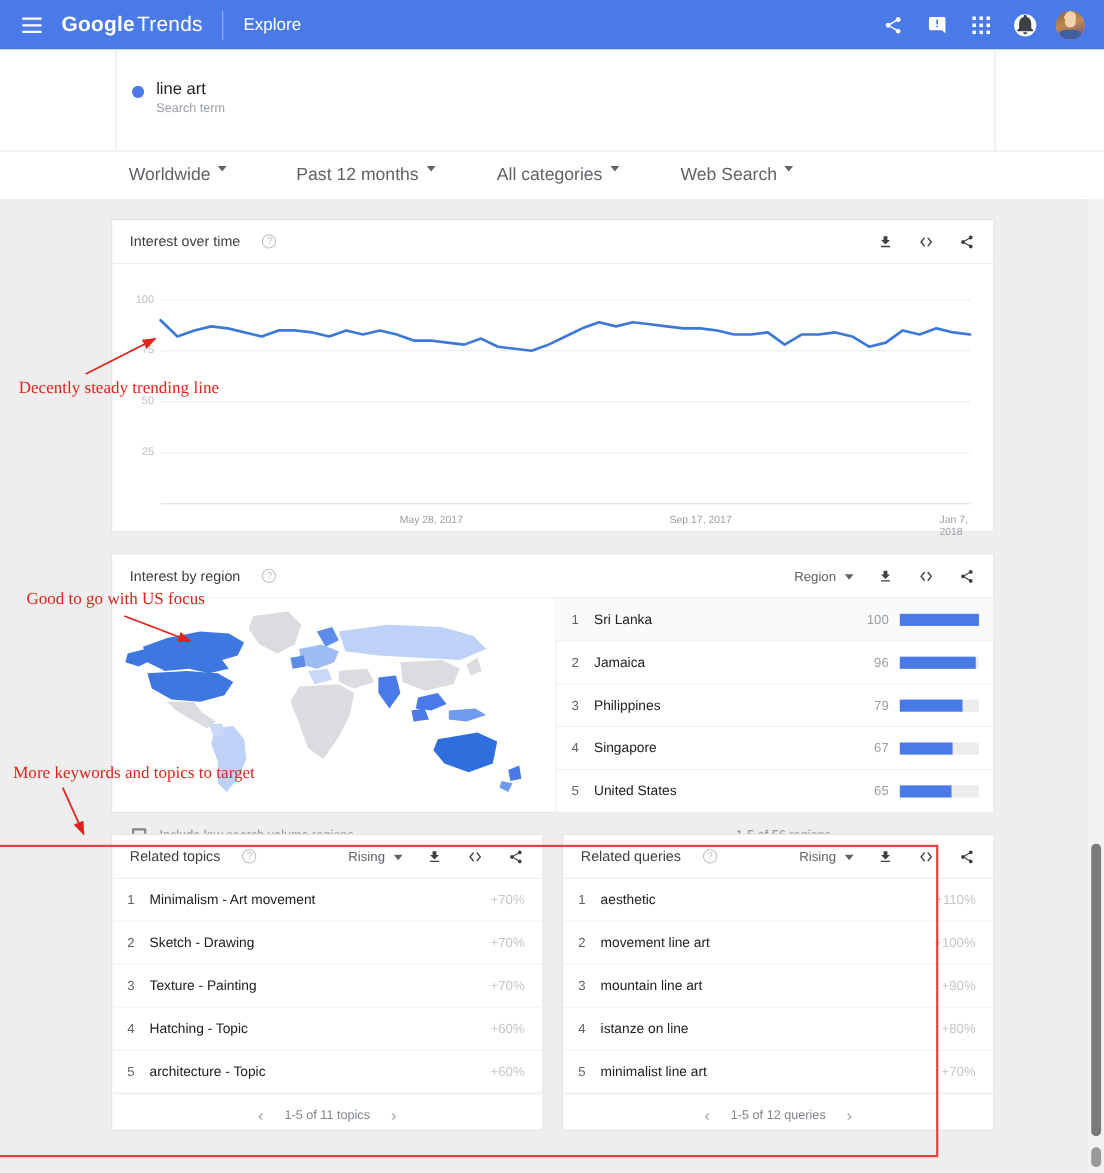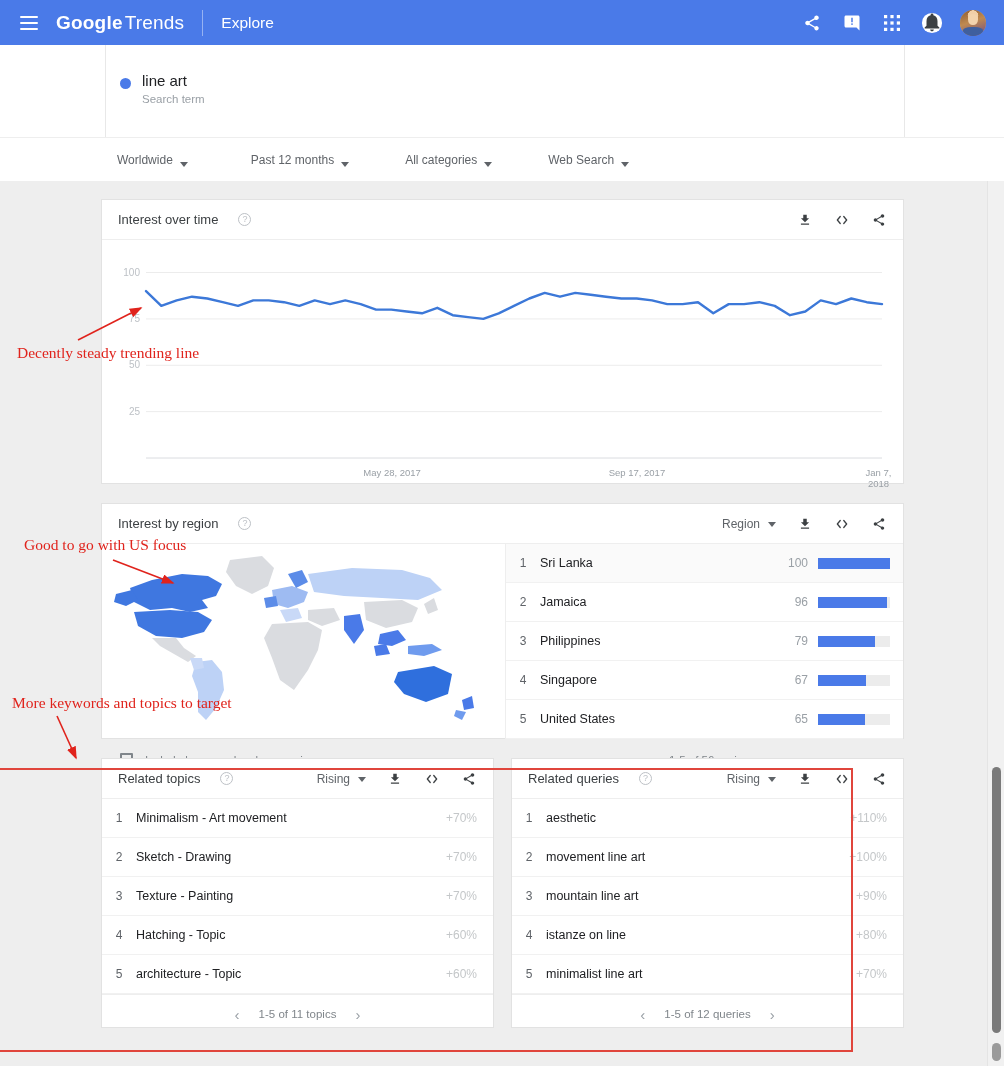--- a/index.html
+++ b/index.html
@@ -51,21 +51,21 @@
   .term-sub { position: absolute; left: 36px; top: 48px; font-size: 11.5px; color: #9aa0a6; }
   .cmp-plus { position: absolute; left: 18px; top: 38px; width: 15px; height: 15px; }
   .cmp-plus:before, .cmp-plus:after { content: ""; position: absolute; background: #5f6368; }
   .cmp-plus:before { left: 7px; top: 0; width: 1.6px; height: 15px; }
   .cmp-plus:after { top: 7px; left: 0; height: 1.6px; width: 15px; }
   .cmp-label { position: absolute; left: 46px; top: 39px; font-size: 14.5px; color: #5f6368; }
 
   
   .filterrow { position: absolute; top: 137px; left: 0; width: 1004px; height: 44px;
       background: #fff; border-top: 1px solid #eeeeee; display: flex; align-items: center; }
-  .filter { display: flex; align-items: flex-end; font-size: 12px; color: #5f6368; cursor: pointer; }
+  .filter { display: flex; align-items: flex-start; font-size: 16px; color: #5f6368; cursor: pointer; }
   .filter .caret { margin-left: 7px; width: 0; height: 0; border-left: 4px solid transparent;
       border-right: 4px solid transparent; border-top: 5px solid #5f6368; }
   #f0 { margin-left: 117px; } #f1 { margin-left: 63px; } #f2 { margin-left: 56px; } #f3 { margin-left: 56px; }
 
   
   .content { position: absolute; top: 181px; left: 0; width: 1004px; height: 885px; background: #eeeeee; }
 
   .card { position: absolute; background: #fff; border: 1px solid #e2e2e2; }
   .card-head { height: 40px; display: flex; align-items: center; border-bottom: 1px solid #eeeeee; position: relative; gap: 12px; }
   .card-title { font-size: 13px; color: #3c4043; margin-left: 16px; }
@@ -244,21 +244,21 @@
         <div id="ytick-holder">
             <div class="ytick" style="left: 14px; top: 26.5455px;">100</div>
             <div class="ytick" style="left: 14px; top: 72.9091px;">75</div>
             <div class="ytick" style="left: 14px; top: 119.273px;">50</div>
             <div class="ytick" style="left: 14px; top: 165.636px;">25</div>
           </div>
         <div id="xtick-holder">
             <div class="xtick" style="left: 54px; top: 227px; margin-top: 48px;">Feb 5, 2017</div>
             <div class="xtick" style="left: 261.333px; top: 227px;">May 28, 2017</div>
             <div class="xtick" style="left: 506.667px; top: 227px;">Sep 17, 2017</div>
-            <div class="xtick" style="left: 752px; top: 227px; text-align: center;">Jan 7, 2018</div>
+            <div class="xtick" style="left: 752px; top: 227px;">Jan 7, 2018</div>
           </div>
       </div>
     </div>
 
     <div class="card" id="card-reg">
       <div class="card-head">
         <span class="card-title">Interest by region</span>
         <span class="help-ico">?</span>
         <span class="head-actions">
           <span class="head-select">

